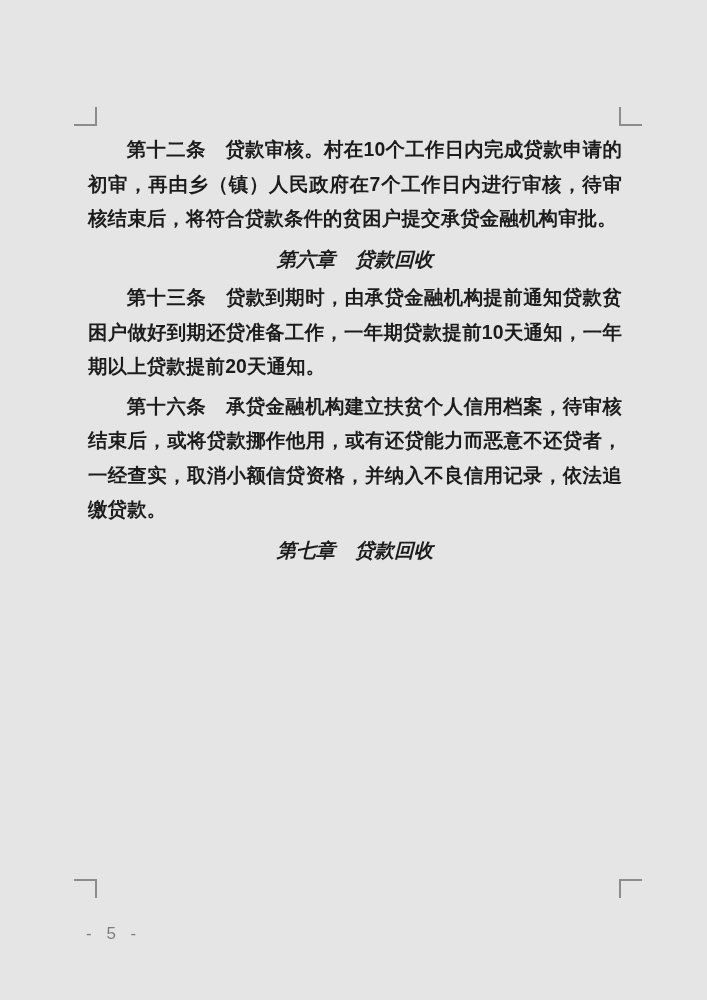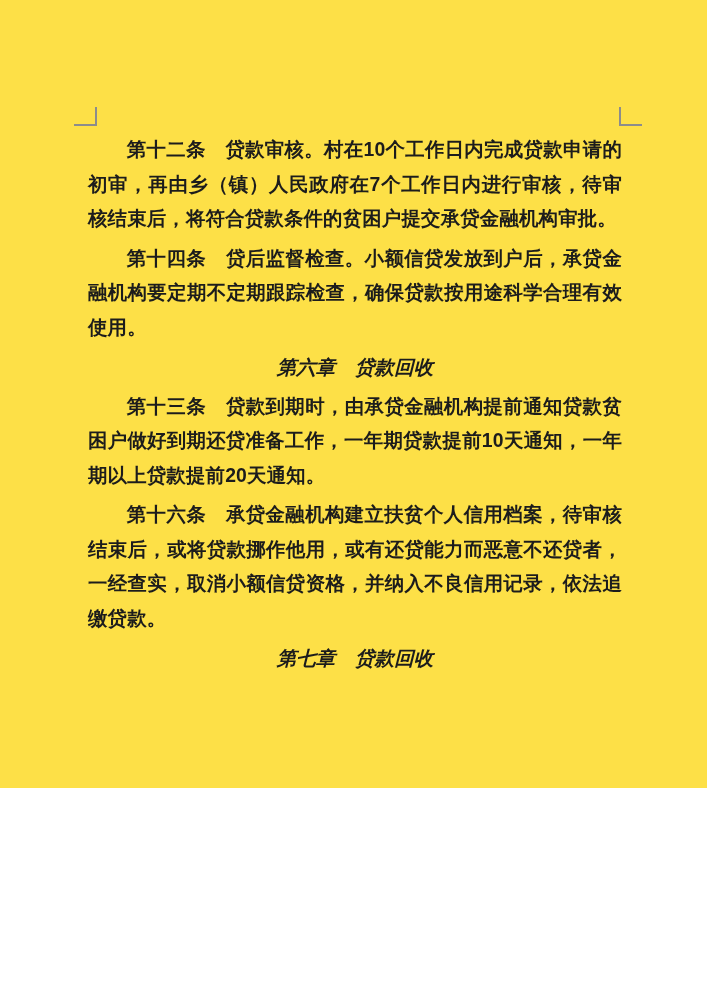--- a/index.html
+++ b/index.html
@@ -4,22 +4,22 @@
 <style>
   html, body {
     margin: 0;
     padding: 0;
     background: #ffffff;
     font-family: "Liberation Sans", "DejaVu Sans", sans-serif;
   }
   .page {
     position: relative;
     width: 707px;
-    height: 788px;
-    background: #fde047;
+    height: 1000px;
+    background: #e5e5e5;
     overflow: hidden;
   }
   
   .crop-mark {
     position: absolute;
     width: 21px;
     height: 17px;
   }
   .crop-mark.tl { left: 74px;  top: 107px; border-right: 2px solid #8c8c8c; border-bottom: 2px solid #8c8c8c; }
   .crop-mark.tr { left: 619px; top: 107px; border-left: 2px solid #8c8c8c;  border-bottom: 2px solid #8c8c8c; }
@@ -65,21 +65,20 @@
 
 <div class="page">
 
   <div class="crop-mark tl"></div>
   <div class="crop-mark tr"></div>
   <div class="crop-mark bl"></div>
   <div class="crop-mark br"></div>
 
   <div class="text-area">
       <p class="body-paragraph">第十二条　贷款审核。村在10个工作日内完成贷款申请的初审，再由乡（镇）人民政府在7个工作日内进行审核，待审核结束后，将符合贷款条件的贫困户提交承贷金融机构审批。</p>
-      <p class="body-paragraph">第十四条　贷后监督检查。小额信贷发放到户后，承贷金融机构要定期不定期跟踪检查，确保贷款按用途科学合理有效使用。</p>
       <h3 class="chapter-heading">第六章　贷款回收</h3>
       <p class="body-paragraph">第十三条　贷款到期时，由承贷金融机构提前通知贷款贫困户做好到期还贷准备工作，一年期贷款提前10天通知，一年期以上贷款提前20天通知。</p>
       <p class="body-paragraph">第十六条　承贷金融机构建立扶贫个人信用档案，待审核结束后，或将贷款挪作他用，或有还贷能力而恶意不还贷者，一经查实，取消小额信贷资格，并纳入不良信用记录，依法追缴贷款。</p>
       <h3 class="chapter-heading">第七章　贷款回收</h3>
     </div>
 
   <div class="page-number">- 5 -</div>
 
 </div>
 

